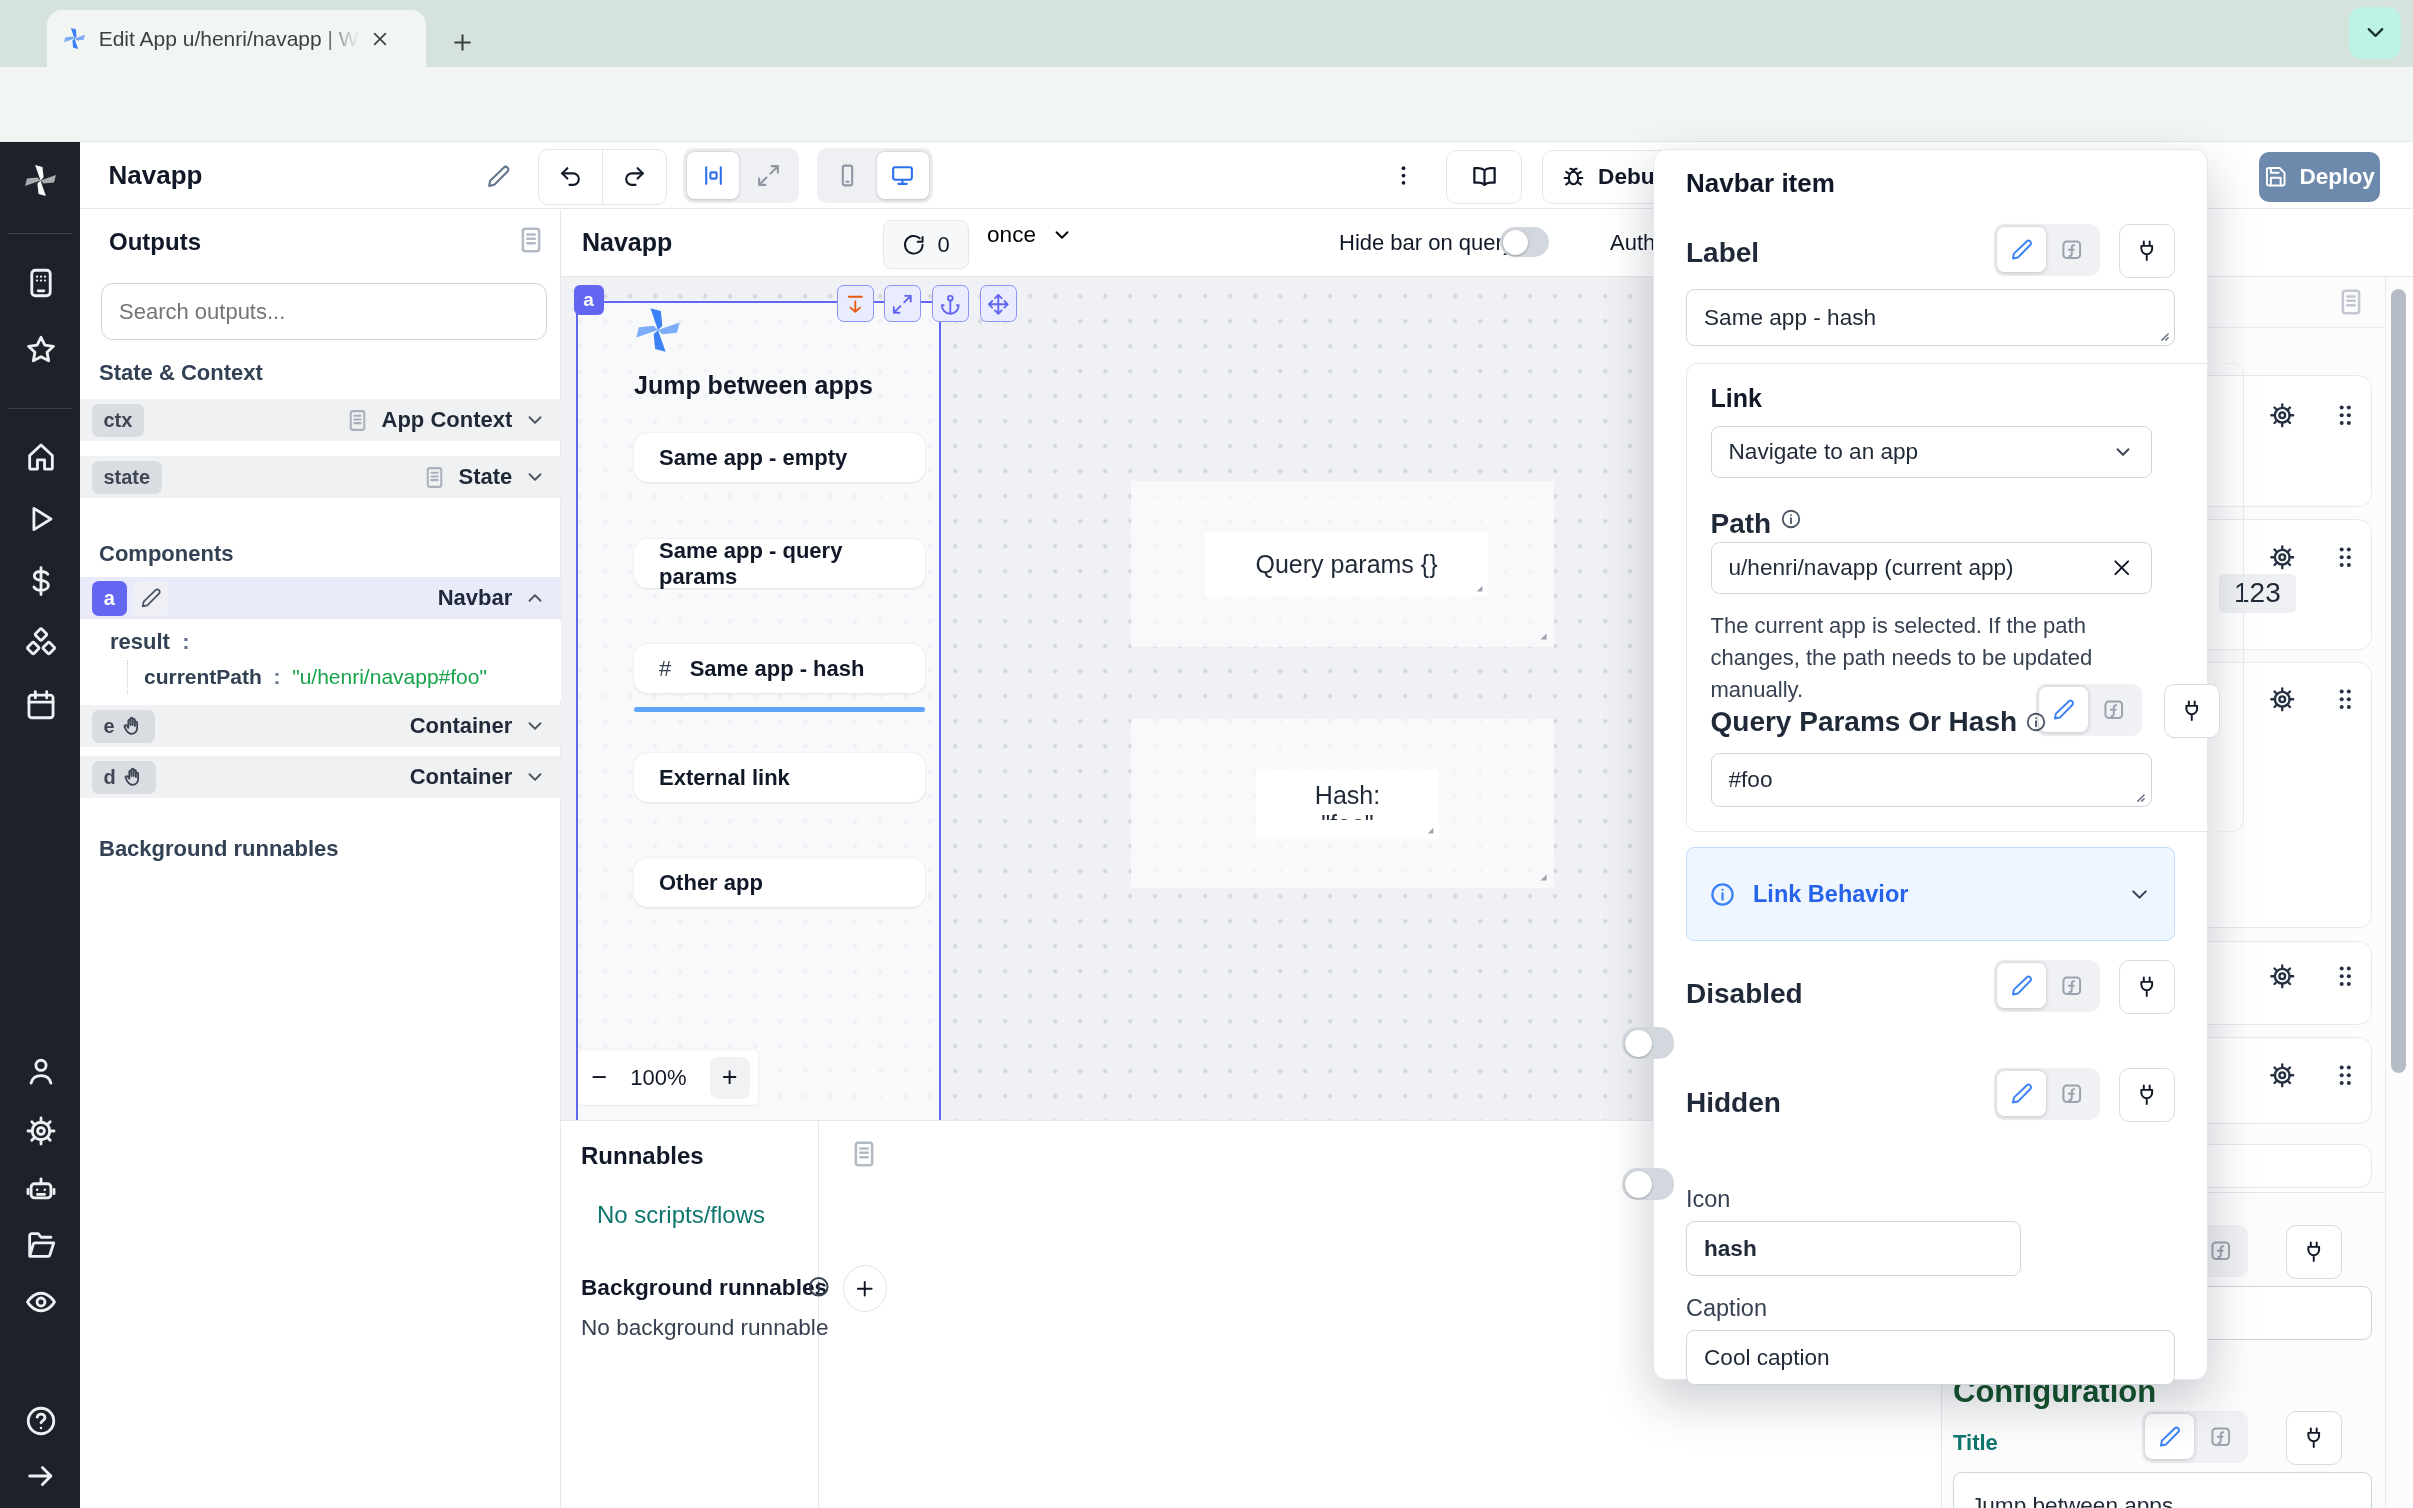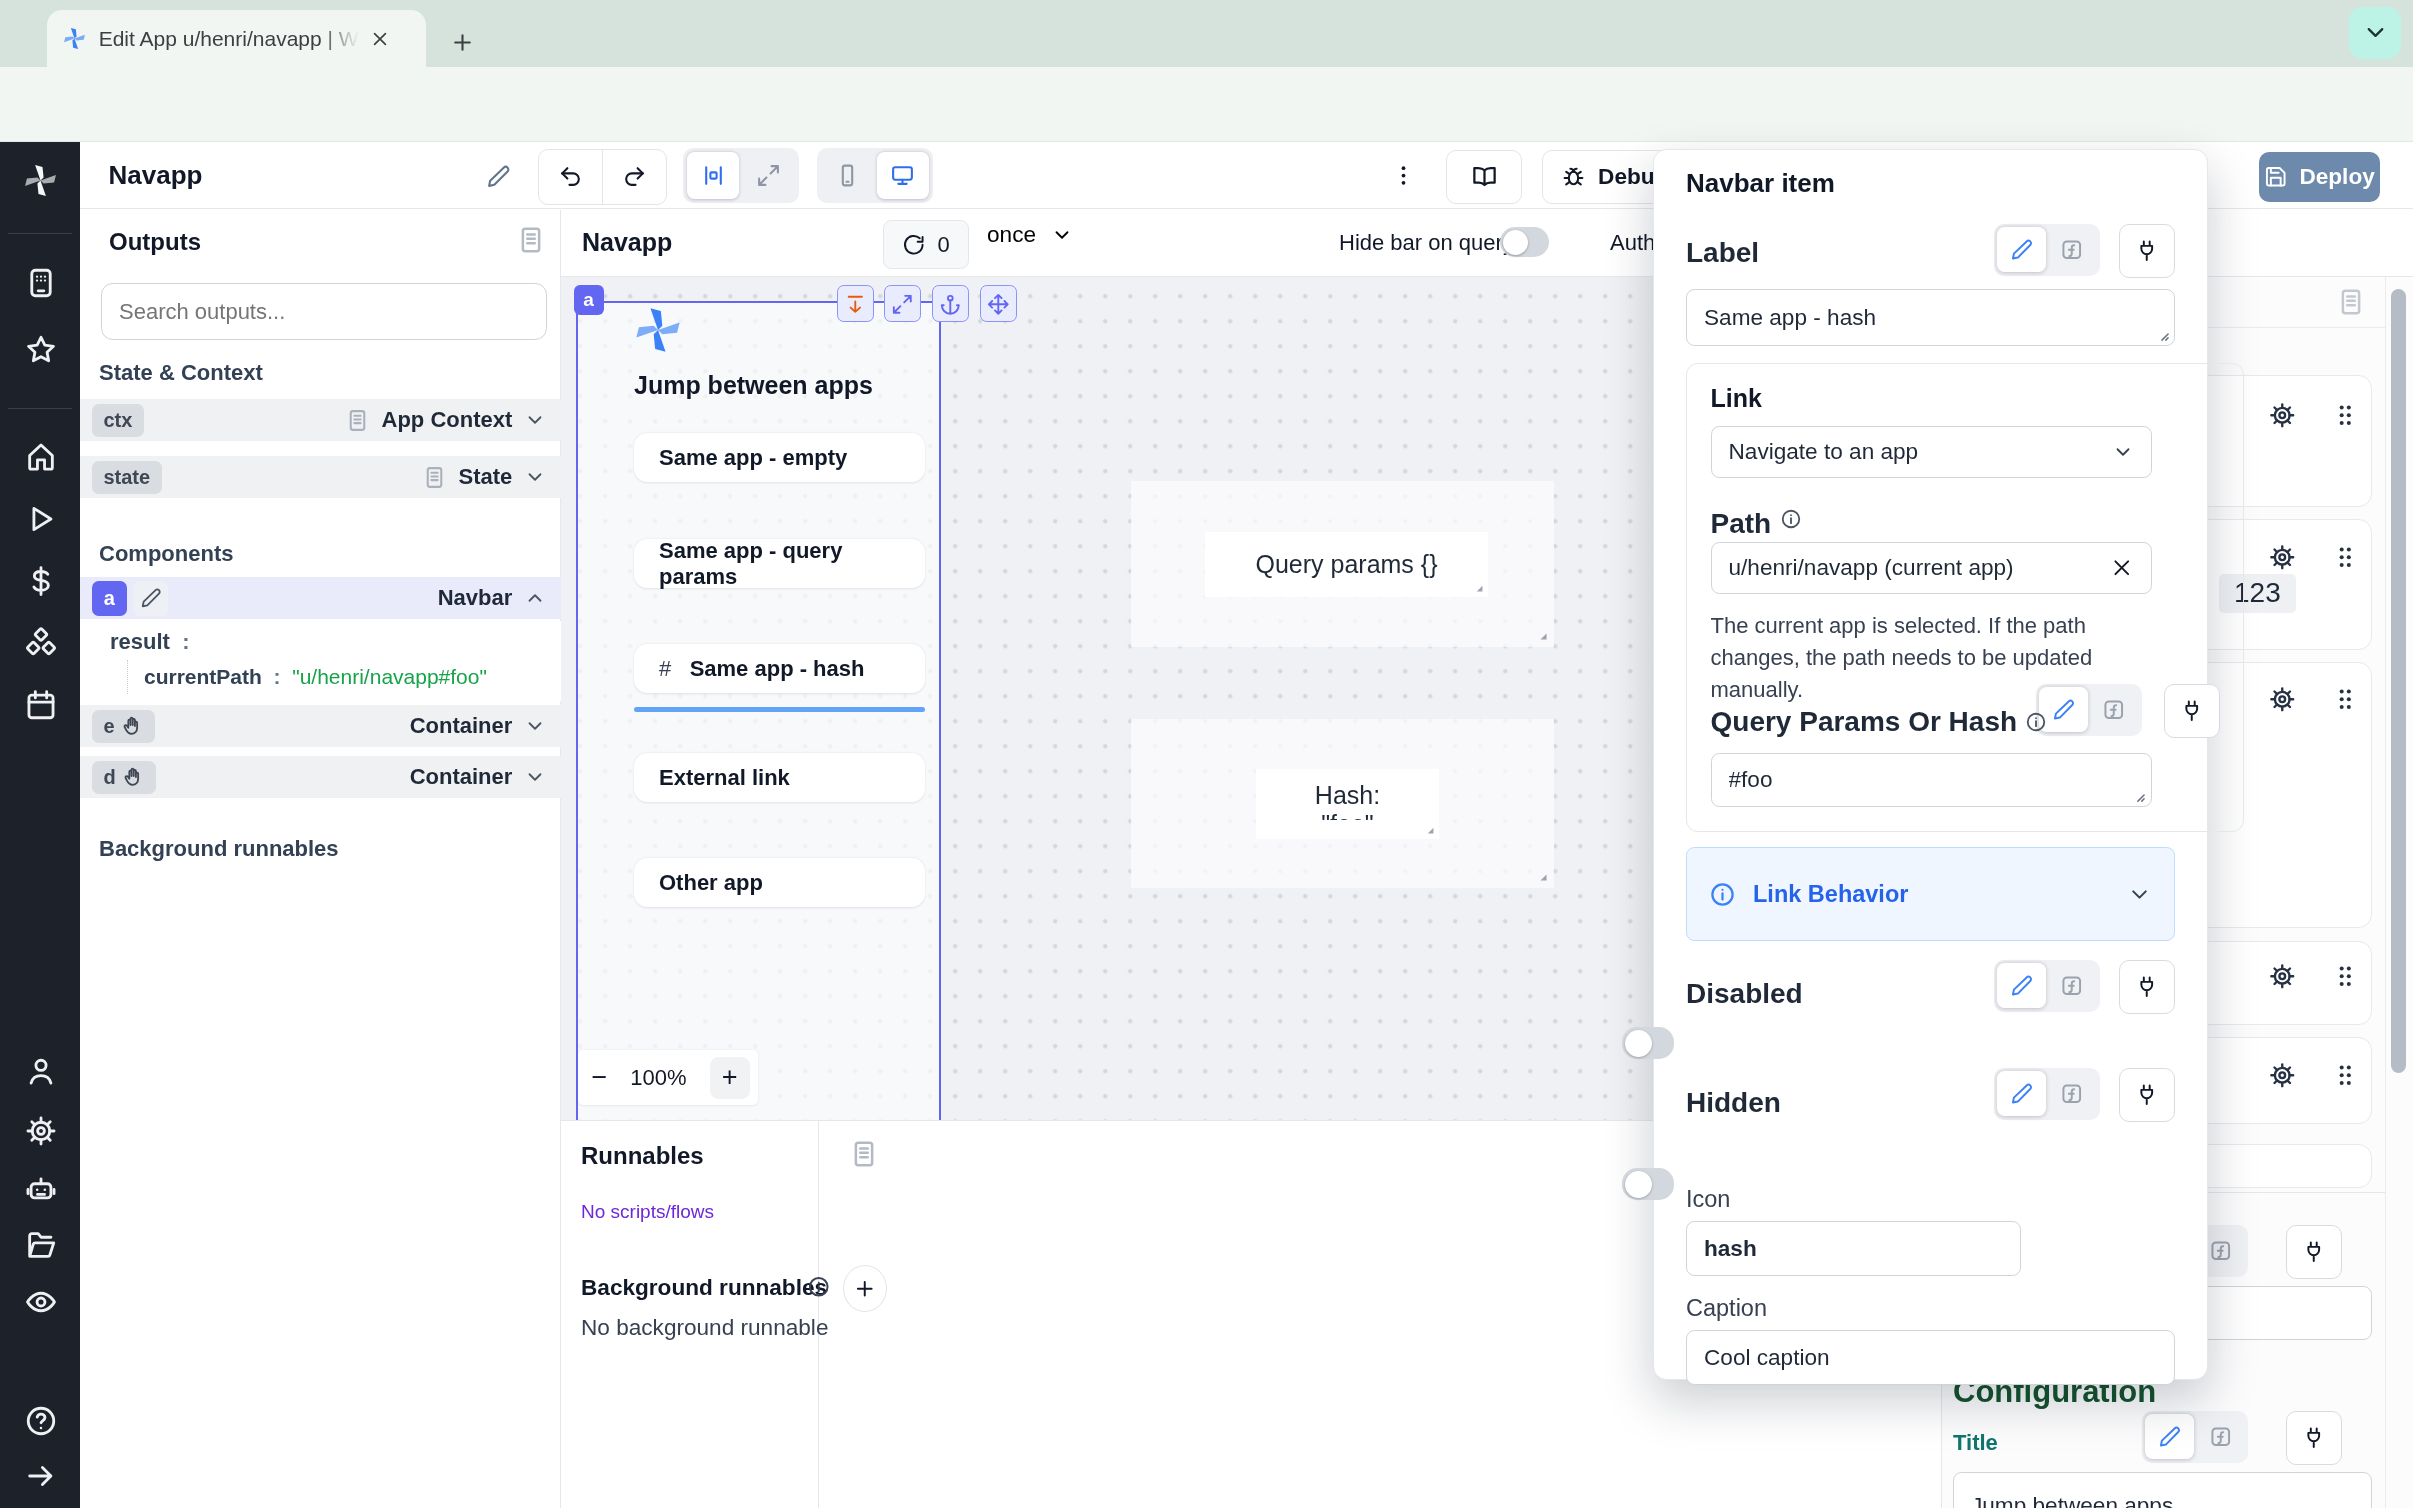--- a/index.html
+++ b/index.html
@@ -698,21 +698,21 @@
   </div>
 
   <div class="abs" id="bottompanel">
     <div style="position:absolute;left:257px;top:0;bottom:0;border-left:0.8px solid #e5e7eb"></div>
     <div style="position:absolute;left:20px;top:21px;font-size:24px;font-weight:bold;color:#111827">Runnables</div>
     <div style="position:absolute;left:288px;top:18.4px;color:#b3bac4">
         <svg class="ic" width="30" height="30" viewBox="0 0 36 36">
           <use href="#i-panel"></use>
         </svg>
       </div>
-    <div style="position:absolute;left:20px;top:80px;font-size:19px;color:#6d28d9">No scripts/flows</div>
+    <div style="position:absolute;left:36px;top:80px;font-size:24px;color:#0f766e">No scripts/flows</div>
     <div style="position:absolute;left:20px;top:154px;font-size:22.6px;font-weight:bold;color:#111827">Background runnables</div>
     <div style="position:absolute;left:246px;top:154px;color:#374151">
         <svg class="ic" width="23.5" height="23.5" viewBox="0 0 28 28">
           <use href="#i-info"></use>
         </svg>
       </div>
     <div style="position:absolute;left:282px;top:144px;width:42px;height:45px;border:1.3px solid #e2e5ea;border-radius:50%;display:flex;align-items:center;justify-content:center;color:#111827">
         <svg class="ic" width="23.5" height="23.5" viewBox="0 0 28 28">
           <use href="#i-plus"></use>
         </svg>

